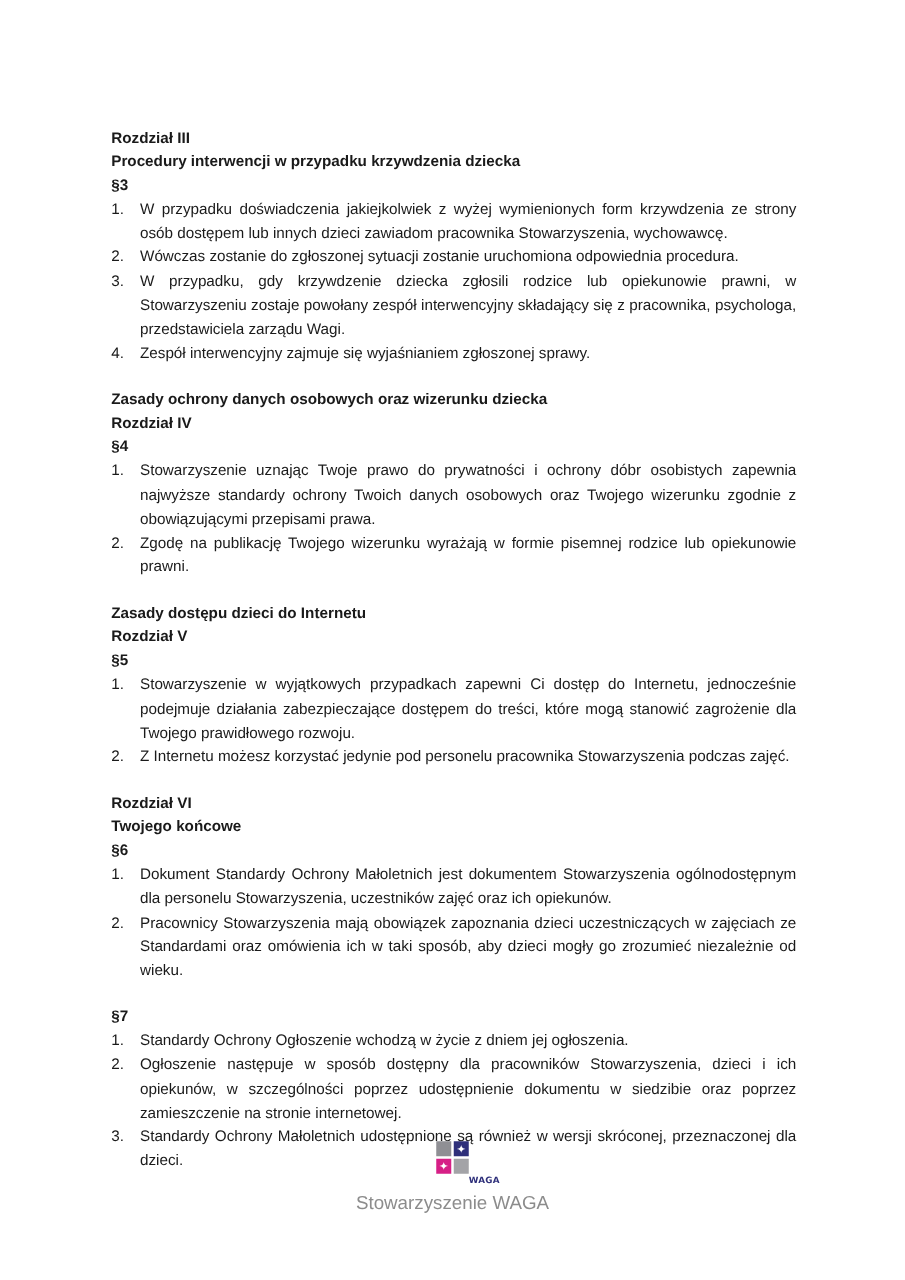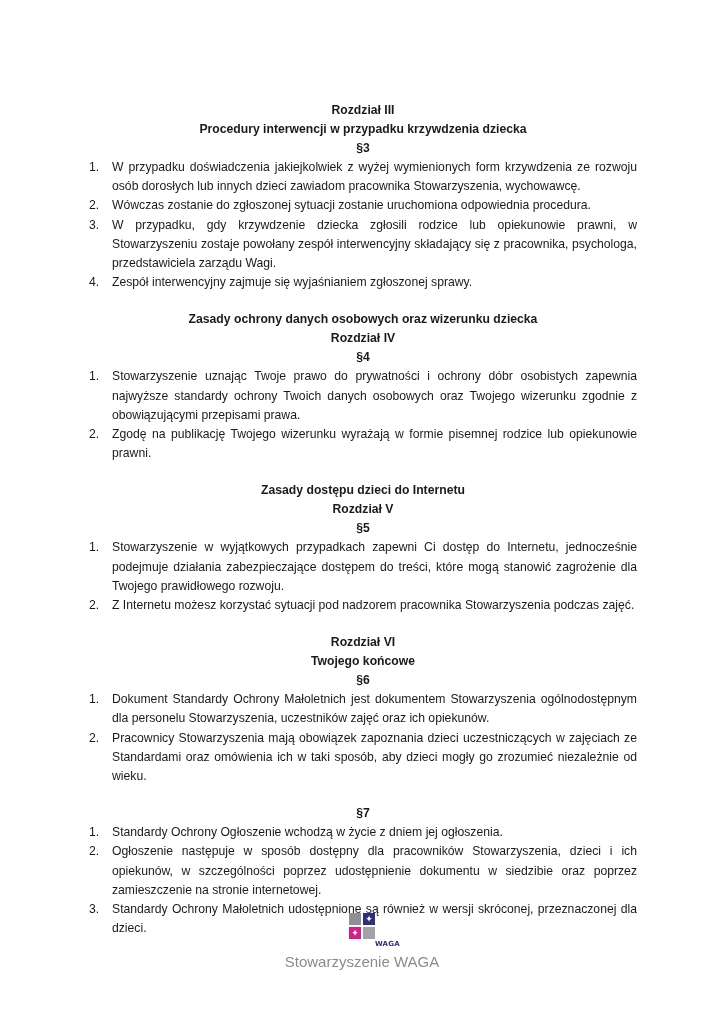--- a/index.html
+++ b/index.html
@@ -3,21 +3,21 @@
 <meta charset="utf-8">
 <style>
   html, body { margin: 0; padding: 0; background: #ffffff; }
   body { width: 724px; height: 1024px; position: relative; overflow: hidden; }
   .page {
     position: absolute; left: 0; top: 0; width: 724px; height: 1024px; background: #fff;
     font-family: "Liberation Sans", "DejaVu Sans", sans-serif; color: #1a1a1a;
   }
   .content { position: absolute; left: 89px; top: 101px; width: 548px; }
   .section { margin: 0; }
-  .hdr { text-align: center; font-weight: bold; font-size: 12.2px; line-height: 19px; margin: 0; }
+  .hdr { font-weight: bold; font-size: 12.2px; line-height: 19px; margin: 0; }
   ol.items { list-style: none; margin: 0; padding: 0; }
   ol.items li {
     position: relative; padding-left: 23px; font-size: 12.2px; line-height: 19.2px;
     text-align: justify; margin: 0;
   }
   ol.items li .num { position: absolute; left: 0; top: 0; }
   .gap { height: 18px; }
   .footer {
     position: absolute; left: 0; width: 724px; top: 913px; text-align: center;
   }
@@ -36,21 +36,21 @@
 <body>
 
 <div class="page">
   <div class="content">
 
     <div class="section">
       <p class="hdr">Rozdział III</p>
       <p class="hdr">Procedury interwencji w przypadku krzywdzenia dziecka</p>
       <p class="hdr">§3</p>
       <ol class="items">
-        <li><span class="num">1.</span><span>W przypadku doświadczenia jakiejkolwiek z wyżej wymienionych form krzywdzenia ze rozwoju osób dorosłych lub innych dzieci zawiadom pracownika Stowarzyszenia, wychowawcę.</span></li>
+        <li><span class="num">1.</span><span>W przypadku doświadczenia jakiejkolwiek z wyżej wymienionych form krzywdzenia ze strony osób dostępem lub innych dzieci zawiadom pracownika Stowarzyszenia, wychowawcę.</span></li>
         <li><span class="num">2.</span><span>Wówczas zostanie do zgłoszonej sytuacji zostanie uruchomiona odpowiednia procedura.</span></li>
         <li><span class="num">3.</span><span>W przypadku, gdy krzywdzenie dziecka zgłosili rodzice lub opiekunowie prawni, w Stowarzyszeniu zostaje powołany zespół interwencyjny składający się z pracownika, psychologa, przedstawiciela zarządu Wagi.</span></li>
         <li><span class="num">4.</span><span>Zespół interwencyjny zajmuje się wyjaśnianiem zgłoszonej sprawy.</span></li>
       </ol>
     </div>
     <div class="gap"></div>
 
     <div class="section">
       <p class="hdr">Zasady ochrony danych osobowych oraz wizerunku dziecka</p>
       <p class="hdr">Rozdział IV</p>
@@ -61,21 +61,21 @@
       </ol>
     </div>
     <div class="gap"></div>
 
     <div class="section">
       <p class="hdr">Zasady dostępu dzieci do Internetu</p>
       <p class="hdr">Rozdział V</p>
       <p class="hdr">§5</p>
       <ol class="items">
         <li><span class="num">1.</span><span>Stowarzyszenie w wyjątkowych przypadkach zapewni Ci dostęp do Internetu, jednocześnie podejmuje działania zabezpieczające dostępem do treści, które mogą stanowić zagrożenie dla Twojego prawidłowego rozwoju.</span></li>
-        <li><span class="num">2.</span><span>Z Internetu możesz korzystać sytuacji pod nadzorem pracownika Stowarzyszenia podczas zajęć.</span></li>
+        <li><span class="num">2.</span><span>Z Internetu możesz korzystać jedynie pod personelu pracownika Stowarzyszenia podczas zajęć.</span></li>
       </ol>
     </div>
     <div class="gap"></div>
 
     <div class="section">
       <p class="hdr">Rozdział VI</p>
       <p class="hdr">Twojego końcowe</p>
       <p class="hdr">§6</p>
       <ol class="items">
         <li><span class="num">1.</span><span>Dokument Standardy Ochrony Małoletnich jest dokumentem Stowarzyszenia ogólnodostępnym dla personelu Stowarzyszenia, uczestników zajęć oraz ich opiekunów.</span></li>

